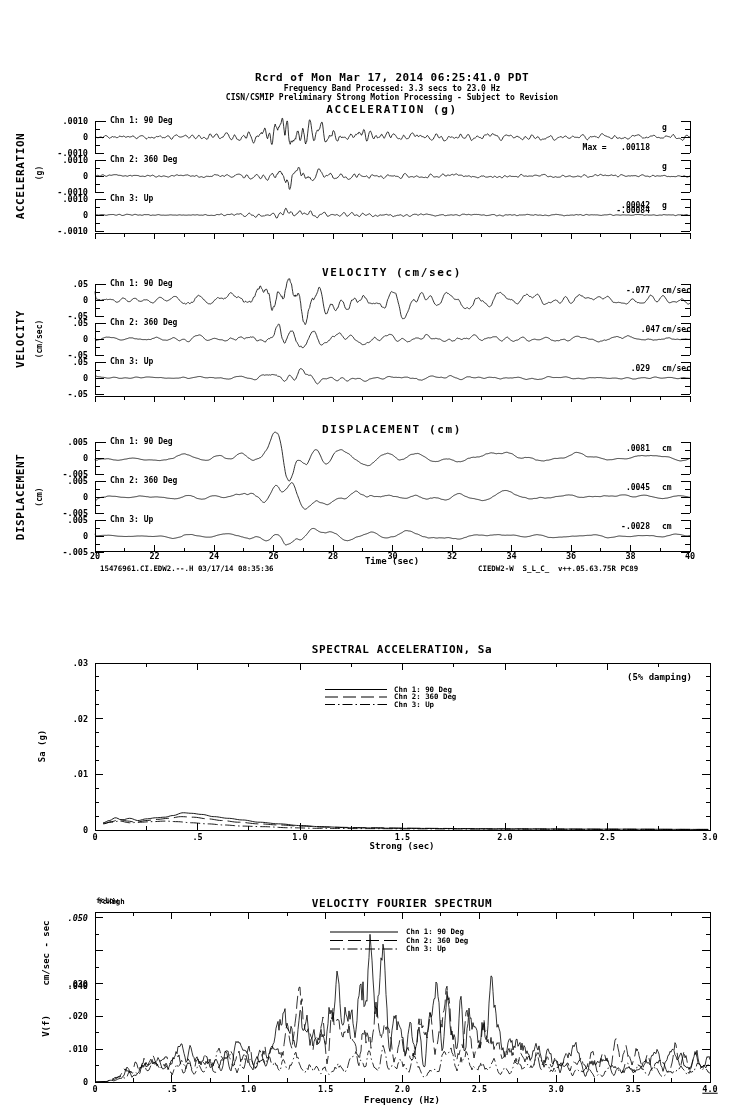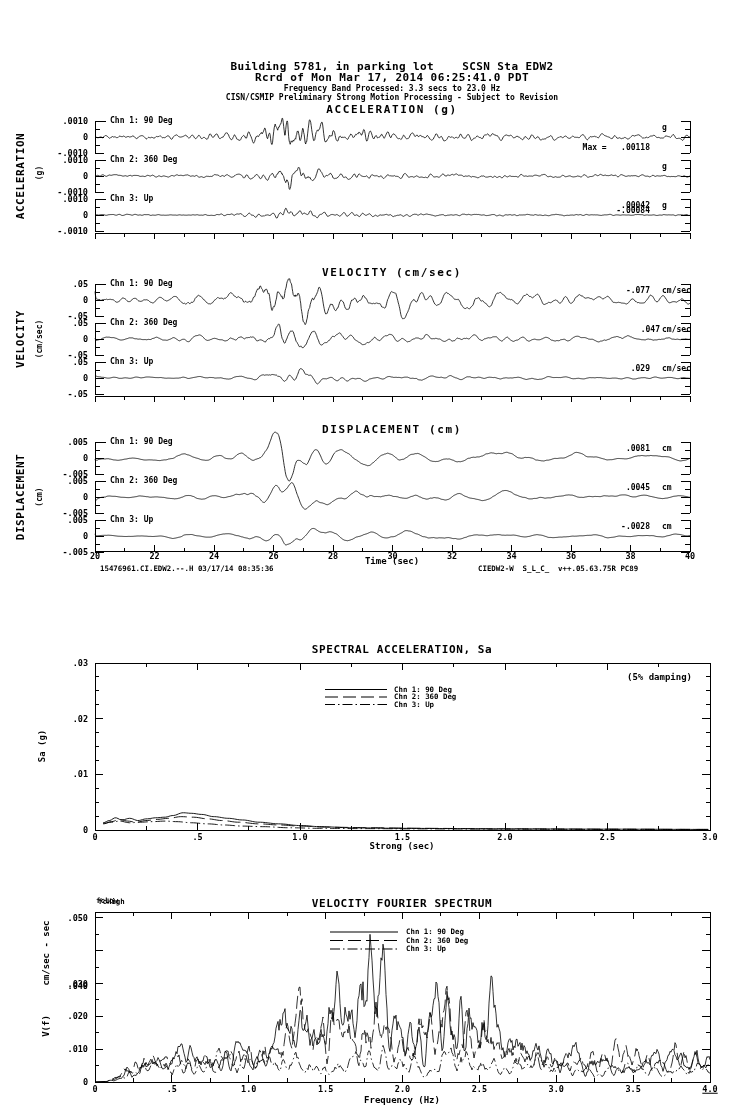--- a/index.html
+++ b/index.html
@@ -321,21 +321,20 @@
       <line x1="95" y1="917.9073359073359" x2="103" y2="917.9073359073359" stroke="#000" stroke-width="1" shape-rendering="crispEdges"></line>
       <line x1="710" y1="917.9073359073359" x2="702" y2="917.9073359073359" stroke="#000" stroke-width="1" shape-rendering="crispEdges"></line>
       <line x1="330" y1="932" x2="398" y2="932" stroke="#000" stroke-width="1.1"></line>
       <line x1="330" y1="940.5" x2="398" y2="940.5" stroke="#000" stroke-width="1.1" stroke-dasharray="13,5"></line>
       <line x1="330" y1="949" x2="398" y2="949" stroke="#000" stroke-width="1.1" stroke-dasharray="10,3,1.5,3"></line>
       <polyline points="95.0,1082.00 96.0,1082.00 97.0,1081.99 98.0,1081.95 99.0,1081.92 100.0,1081.85 101.0,1081.78 102.0,1081.67 103.0,1081.62 104.0,1081.56 105.0,1081.51 106.0,1081.47 107.0,1081.45 108.0,1081.04 109.0,1080.58 110.0,1080.28 111.0,1080.21 112.0,1080.29 113.0,1080.71 114.0,1080.88 115.0,1080.40 116.0,1080.04 117.0,1079.61 118.0,1078.78 119.0,1079.01 120.0,1078.14 121.0,1078.62 122.0,1077.81 123.0,1076.12 124.0,1075.52 125.0,1072.17 126.0,1069.06 127.0,1067.09 128.0,1068.28 129.0,1069.64 130.0,1072.81 131.0,1074.90 132.0,1077.31 133.0,1075.74 134.0,1075.46 135.0,1074.94 136.0,1075.67 137.0,1074.02 138.0,1073.00 139.0,1071.89 140.0,1067.07 141.0,1067.86 142.0,1065.00 143.0,1067.42 144.0,1066.10 145.0,1063.10 146.0,1066.84 147.0,1066.07 148.0,1066.06 149.0,1063.98 150.0,1064.29 151.0,1063.13 152.0,1059.36 153.0,1064.03 154.0,1061.78 155.0,1063.07 156.0,1061.51 157.0,1060.51 158.0,1057.56 159.0,1059.52 160.0,1062.01 161.0,1065.11 162.0,1068.25 163.0,1069.11 164.0,1068.45 165.0,1067.92 166.0,1067.33 167.0,1065.48 168.0,1069.63 169.0,1066.82 170.0,1064.41 171.0,1060.67 172.0,1060.25 173.0,1058.47 174.0,1057.21 175.0,1056.41 176.0,1051.60 177.0,1053.78 178.0,1046.52 179.0,1046.49 180.0,1046.51 181.0,1043.90 182.0,1044.08 183.0,1048.91 184.0,1053.33 185.0,1057.16 186.0,1062.33 187.0,1060.96 188.0,1055.97 189.0,1050.05 190.0,1045.40 191.0,1047.72 192.0,1052.17 193.0,1056.18 194.0,1057.61 195.0,1061.61 196.0,1058.07 197.0,1056.81 198.0,1059.64 199.0,1063.94 200.0,1061.24 201.0,1065.04 202.0,1060.89 203.0,1061.11 204.0,1056.56 205.0,1055.53 206.0,1056.61 207.0,1056.76 208.0,1062.10 209.0,1063.01 210.0,1067.35 211.0,1067.29 212.0,1066.32 213.0,1066.14 214.0,1062.40 215.0,1060.40 216.0,1059.07 217.0,1060.92 218.0,1063.65 219.0,1064.88 220.0,1069.25 221.0,1070.88 222.0,1069.14 223.0,1065.43 224.0,1058.18 225.0,1051.38 226.0,1051.79 227.0,1053.60 228.0,1060.44 229.0,1066.18 230.0,1069.53 231.0,1070.85 232.0,1065.74 233.0,1059.54 234.0,1051.82 235.0,1045.90 236.0,1041.35 237.0,1042.79 238.0,1041.29 239.0,1043.19 240.0,1042.67 241.0,1045.83 242.0,1047.91 243.0,1050.45 244.0,1049.86 245.0,1050.72 246.0,1050.84 247.0,1053.36 248.0,1054.01 249.0,1062.18 250.0,1065.58 251.0,1066.94 252.0,1068.36 253.0,1069.91 254.0,1064.99 255.0,1061.06 256.0,1058.79 257.0,1056.53 258.0,1058.69 259.0,1061.37 260.0,1061.70 261.0,1060.25 262.0,1060.52 263.0,1058.94 264.0,1060.51 265.0,1065.41 266.0,1066.23 267.0,1063.75 268.0,1059.68 269.0,1053.16 270.0,1053.36 271.0,1048.28 272.0,1049.20 273.0,1044.18 274.0,1042.57 275.0,1036.85 276.0,1028.29 277.0,1024.64 278.0,1021.41 279.0,1030.28 280.0,1019.41 281.0,1025.20 282.0,1024.62 283.0,1013.10 284.0,1012.37 285.0,1008.64 286.0,1024.96 287.0,1028.06 288.0,1029.06 289.0,1031.32 290.0,1033.52 291.0,1026.31 292.0,1028.87 293.0,1040.78 294.0,1040.21 295.0,1046.63 296.0,1047.44 297.0,1041.07 298.0,1029.46 299.0,1020.34 300.0,1010.30 301.0,1011.22 302.0,1027.62 303.0,1030.46 304.0,1029.91 305.0,1025.81 306.0,1021.51 307.0,1015.12 308.0,1025.79 309.0,1036.00 310.0,1045.40 311.0,1039.05 312.0,1038.08 313.0,1033.89 314.0,1029.47 315.0,1037.46 316.0,1039.34 317.0,1045.00 318.0,1037.86 319.0,1040.08 320.0,1033.36 321.0,1029.25 322.0,1036.99 323.0,1034.38 324.0,1038.64 325.0,1043.49 326.0,1044.39 327.0,1031.13 328.0,1023.64 329.0,1007.38 330.0,1013.93 331.0,1010.10 332.0,1013.65 333.0,1021.57 334.0,1011.30 335.0,1001.04 336.0,984.31 337.0,971.07 338.0,977.03 339.0,984.12 340.0,1003.62 341.0,1017.47 342.0,1024.28 343.0,1025.22 344.0,1022.19 345.0,1007.16 346.0,1014.10 347.0,1016.98 348.0,1021.40 349.0,1010.87 350.0,1019.28 351.0,1012.90 352.0,1009.75 353.0,1023.31 354.0,1029.39 355.0,1037.65 356.0,1029.75 357.0,1020.54 358.0,999.46 359.0,995.76 360.0,985.32 361.0,983.89 362.0,1000.20 363.0,981.77 364.0,1006.67 365.0,1005.21 366.0,1000.39 367.0,1001.31 368.0,970.03 369.0,957.48 370.0,934.34 371.0,947.36 372.0,960.15 373.0,979.02 374.0,993.98 375.0,1013.99 376.0,1002.09 377.0,1016.75 378.0,996.07 379.0,994.35 380.0,977.80 381.0,957.83 382.0,960.27 383.0,944.14 384.0,950.35 385.0,970.84 386.0,994.52 387.0,1008.93 388.0,1034.80 389.0,1047.46 390.0,1051.47 391.0,1040.58 392.0,1030.35 393.0,1023.85 394.0,1015.89 395.0,1018.56 396.0,1015.15 397.0,1030.02 398.0,1021.50 399.0,1024.80 400.0,1027.21 401.0,1029.14 402.0,1037.92 403.0,1037.35 404.0,1048.57 405.0,1055.62 406.0,1053.70 407.0,1045.92 408.0,1034.63 409.0,1028.40 410.0,1022.11 411.0,1023.13 412.0,1036.38 413.0,1042.55 414.0,1044.43 415.0,1049.54 416.0,1046.31 417.0,1042.75 418.0,1031.59 419.0,1027.04 420.0,1034.68 421.0,1041.00 422.0,1055.97 423.0,1064.62 424.0,1066.87 425.0,1066.29 426.0,1053.23 427.0,1037.03 428.0,1029.11 429.0,1018.49 430.0,1012.25 431.0,1017.21 432.0,1015.01 433.0,1005.39 434.0,998.83 435.0,998.47 436.0,982.03 437.0,983.62 438.0,996.47 439.0,1002.63 440.0,1021.53 441.0,1038.86 442.0,1050.73 443.0,1048.04 444.0,1036.52 445.0,1020.39 446.0,1007.61 447.0,991.20 448.0,1000.32 449.0,1007.33 450.0,1024.41 451.0,1034.95 452.0,1030.99 453.0,1039.74 454.0,1034.55 455.0,1037.53 456.0,1048.46 457.0,1048.29 458.0,1040.98 459.0,1018.87 460.0,1000.59 461.0,996.31 462.0,1009.67 463.0,1030.57 464.0,1050.45 465.0,1050.61 466.0,1047.15 467.0,1028.72 468.0,1023.46 469.0,1008.12 470.0,1018.25 471.0,1017.84 472.0,1029.37 473.0,1022.64 474.0,1027.16 475.0,1026.42 476.0,1027.99 477.0,1030.66 478.0,1042.67 479.0,1040.46 480.0,1048.23 481.0,1037.34 482.0,1022.45 483.0,1030.19 484.0,1022.55 485.0,1036.76 486.0,1039.60 487.0,1038.03 488.0,1025.52 489.0,1003.09 490.0,990.20 491.0,975.86 492.0,976.80 493.0,991.52 494.0,1007.44 495.0,1005.05 496.0,1013.84 497.0,1027.22 498.0,1024.46 499.0,1028.49 500.0,1031.84 501.0,1042.95 502.0,1050.13 503.0,1047.70 504.0,1054.38 505.0,1057.21 506.0,1053.20 507.0,1050.06 508.0,1042.76 509.0,1039.75 510.0,1038.61 511.0,1042.45 512.0,1040.44 513.0,1050.00 514.0,1045.93 515.0,1047.63 516.0,1039.62 517.0,1039.15 518.0,1046.31 519.0,1044.34 520.0,1042.46 521.0,1049.98 522.0,1043.16 523.0,1050.53 524.0,1045.59 525.0,1047.29 526.0,1053.60 527.0,1050.77 528.0,1054.01 529.0,1054.44 530.0,1059.41 531.0,1059.34 532.0,1056.83 533.0,1050.54 534.0,1051.15 535.0,1046.65 536.0,1043.37 537.0,1047.94 538.0,1050.08 539.0,1045.88 540.0,1052.88 541.0,1056.48 542.0,1061.29 543.0,1064.08 544.0,1060.15 545.0,1062.59 546.0,1055.12 547.0,1049.99 548.0,1048.72 549.0,1051.81 550.0,1054.03 551.0,1053.50 552.0,1062.84 553.0,1063.78 554.0,1061.17 555.0,1060.46 556.0,1059.84 557.0,1063.32 558.0,1065.84 559.0,1069.37 560.0,1072.84 561.0,1070.00 562.0,1065.10 563.0,1063.90 564.0,1058.44 565.0,1055.88 566.0,1053.53 567.0,1054.53 568.0,1057.88 569.0,1052.79 570.0,1054.36 571.0,1056.09 572.0,1049.24 573.0,1045.18 574.0,1046.76 575.0,1044.33 576.0,1042.32 577.0,1050.37 578.0,1052.96 579.0,1052.89 580.0,1060.07 581.0,1062.40 582.0,1065.07 583.0,1069.51 584.0,1073.07 585.0,1076.30 586.0,1075.94 587.0,1071.89 588.0,1071.41 589.0,1065.29 590.0,1061.35 591.0,1064.09 592.0,1060.80 593.0,1065.26 594.0,1061.33 595.0,1064.64 596.0,1064.68 597.0,1061.97 598.0,1061.30 599.0,1062.83 600.0,1061.28 601.0,1058.35 602.0,1061.53 603.0,1059.36 604.0,1060.91 605.0,1059.89 606.0,1060.27 607.0,1060.28 608.0,1060.32 609.0,1064.77 610.0,1066.15 611.0,1070.08 612.0,1073.09 613.0,1074.60 614.0,1075.58 615.0,1073.74 616.0,1070.34 617.0,1069.17 618.0,1067.75 619.0,1068.31 620.0,1069.46 621.0,1072.33 622.0,1072.93 623.0,1070.47 624.0,1072.78 625.0,1069.79 626.0,1068.02 627.0,1067.94 628.0,1067.94 629.0,1066.47 630.0,1068.61 631.0,1069.08 632.0,1068.87 633.0,1071.10 634.0,1069.47 635.0,1072.30 636.0,1069.99 637.0,1069.95 638.0,1069.81 639.0,1069.44 640.0,1068.92 641.0,1066.57 642.0,1066.75 643.0,1062.72 644.0,1061.65 645.0,1061.40 646.0,1059.55 647.0,1063.22 648.0,1062.45 649.0,1063.18 650.0,1064.82 651.0,1057.38 652.0,1055.08 653.0,1055.44 654.0,1052.24 655.0,1052.80 656.0,1053.65 657.0,1049.39 658.0,1051.45 659.0,1054.08 660.0,1060.35 661.0,1065.61 662.0,1067.32 663.0,1071.32 664.0,1067.82 665.0,1062.19 666.0,1061.44 667.0,1059.62 668.0,1055.43 669.0,1055.02 670.0,1051.29 671.0,1052.23 672.0,1049.55 673.0,1049.27 674.0,1050.56 675.0,1055.20 676.0,1056.15 677.0,1059.89 678.0,1059.27 679.0,1056.98 680.0,1054.84 681.0,1052.91 682.0,1056.17 683.0,1061.27 684.0,1065.78 685.0,1065.77 686.0,1067.18 687.0,1067.48 688.0,1067.00 689.0,1069.62 690.0,1067.43 691.0,1066.84 692.0,1063.14 693.0,1059.48 694.0,1056.64 695.0,1051.55 696.0,1054.60 697.0,1050.35 698.0,1058.08 699.0,1062.76 700.0,1064.38 701.0,1067.41 702.0,1066.18 703.0,1067.79 704.0,1065.06 705.0,1065.67 706.0,1060.59 707.0,1056.57 708.0,1057.54 709.0,1056.25 710.0,1059.76 " fill="none" stroke="#000" stroke-width="0.8"></polyline>
       <polyline points="95.0,1082.00 96.0,1082.00 97.0,1081.99 98.0,1081.96 99.0,1081.93 100.0,1081.90 101.0,1081.86 102.0,1081.84 103.0,1081.79 104.0,1081.77 105.0,1081.75 106.0,1081.68 107.0,1081.58 108.0,1081.16 109.0,1080.65 110.0,1079.91 111.0,1079.77 112.0,1078.93 113.0,1078.82 114.0,1078.45 115.0,1077.14 116.0,1077.81 117.0,1077.07 118.0,1077.16 119.0,1076.12 120.0,1076.34 121.0,1074.37 122.0,1072.90 123.0,1071.70 124.0,1068.79 125.0,1070.23 126.0,1068.90 127.0,1071.45 128.0,1070.35 129.0,1072.51 130.0,1072.09 131.0,1072.02 132.0,1070.72 133.0,1068.91 134.0,1066.69 135.0,1062.17 136.0,1062.22 137.0,1064.38 138.0,1068.38 139.0,1069.28 140.0,1071.00 141.0,1068.09 142.0,1063.48 143.0,1063.43 144.0,1058.28 145.0,1064.75 146.0,1062.35 147.0,1064.62 148.0,1065.01 149.0,1062.50 150.0,1060.98 151.0,1057.95 152.0,1056.69 153.0,1055.37 154.0,1057.65 155.0,1060.76 156.0,1062.52 157.0,1066.10 158.0,1063.49 159.0,1064.18 160.0,1060.64 161.0,1061.15 162.0,1059.90 163.0,1058.85 164.0,1059.28 165.0,1056.81 166.0,1057.14 167.0,1056.86 168.0,1061.47 169.0,1062.13 170.0,1064.51 171.0,1063.93 172.0,1063.78 173.0,1057.56 174.0,1059.06 175.0,1056.31 176.0,1054.70 177.0,1055.21 178.0,1056.84 179.0,1054.93 180.0,1061.40 181.0,1065.01 182.0,1069.55 183.0,1072.89 184.0,1072.94 185.0,1071.57 186.0,1065.54 187.0,1064.19 188.0,1058.80 189.0,1060.37 190.0,1061.87 191.0,1066.68 192.0,1069.39 193.0,1069.32 194.0,1068.73 195.0,1066.72 196.0,1061.12 197.0,1060.32 198.0,1058.96 199.0,1061.83 200.0,1061.95 201.0,1064.09 202.0,1064.22 203.0,1062.25 204.0,1062.96 205.0,1064.60 206.0,1061.31 207.0,1063.25 208.0,1059.80 209.0,1058.47 210.0,1060.59 211.0,1063.29 212.0,1066.41 213.0,1071.06 214.0,1072.07 215.0,1072.02 216.0,1072.49 217.0,1070.27 218.0,1069.59 219.0,1065.72 220.0,1065.16 221.0,1059.99 222.0,1059.94 223.0,1057.18 224.0,1055.73 225.0,1052.63 226.0,1050.70 227.0,1051.19 228.0,1050.97 229.0,1057.31 230.0,1058.39 231.0,1062.60 232.0,1064.00 233.0,1066.18 234.0,1064.30 235.0,1061.29 236.0,1059.28 237.0,1053.76 238.0,1054.06 239.0,1051.06 240.0,1056.61 241.0,1063.45 242.0,1066.66 243.0,1068.13 244.0,1068.36 245.0,1064.37 246.0,1058.87 247.0,1053.54 248.0,1048.95 249.0,1046.11 250.0,1053.03 251.0,1050.88 252.0,1061.12 253.0,1064.16 254.0,1068.96 255.0,1068.65 256.0,1066.69 257.0,1066.51 258.0,1060.78 259.0,1062.33 260.0,1061.42 261.0,1057.63 262.0,1056.58 263.0,1050.75 264.0,1054.43 265.0,1046.46 266.0,1054.69 267.0,1058.32 268.0,1055.55 269.0,1055.82 270.0,1049.96 271.0,1047.54 272.0,1046.00 273.0,1048.10 274.0,1048.38 275.0,1052.48 276.0,1049.01 277.0,1049.50 278.0,1048.55 279.0,1053.89 280.0,1052.50 281.0,1058.67 282.0,1052.31 283.0,1055.37 284.0,1044.62 285.0,1037.09 286.0,1029.40 287.0,1023.10 288.0,1026.64 289.0,1035.62 290.0,1041.89 291.0,1045.67 292.0,1048.90 293.0,1040.04 294.0,1033.64 295.0,1023.49 296.0,1015.84 297.0,1003.01 298.0,993.44 299.0,987.43 300.0,987.10 301.0,1004.69 302.0,998.69 303.0,1019.18 304.0,1021.76 305.0,1030.11 306.0,1030.92 307.0,1032.23 308.0,1028.68 309.0,1029.42 310.0,1033.54 311.0,1036.67 312.0,1038.10 313.0,1050.37 314.0,1041.74 315.0,1038.82 316.0,1037.54 317.0,1037.39 318.0,1043.69 319.0,1043.15 320.0,1040.73 321.0,1026.93 322.0,1023.04 323.0,1016.99 324.0,1028.72 325.0,1043.19 326.0,1055.00 327.0,1063.87 328.0,1057.60 329.0,1050.96 330.0,1033.05 331.0,1016.28 332.0,1019.22 333.0,1007.70 334.0,1024.88 335.0,1024.63 336.0,1023.89 337.0,1019.44 338.0,1019.59 339.0,1020.30 340.0,1030.46 341.0,1029.58 342.0,1035.35 343.0,1037.13 344.0,1031.86 345.0,1032.61 346.0,1029.70 347.0,1028.07 348.0,1033.02 349.0,1022.48 350.0,1034.80 351.0,1040.94 352.0,1038.65 353.0,1040.84 354.0,1041.89 355.0,1043.46 356.0,1046.54 357.0,1056.75 358.0,1063.13 359.0,1065.68 360.0,1054.40 361.0,1051.11 362.0,1034.01 363.0,1033.30 364.0,1034.48 365.0,1028.43 366.0,1043.09 367.0,1032.77 368.0,1035.41 369.0,1042.19 370.0,1037.07 371.0,1048.35 372.0,1040.37 373.0,1032.49 374.0,1027.60 375.0,1006.54 376.0,1008.41 377.0,1008.57 378.0,1019.66 379.0,1029.11 380.0,1033.64 381.0,1039.41 382.0,1034.52 383.0,1033.43 384.0,1025.67 385.0,1023.78 386.0,1029.63 387.0,1026.63 388.0,1027.76 389.0,1029.48 390.0,1038.02 391.0,1037.61 392.0,1048.53 393.0,1056.30 394.0,1062.18 395.0,1057.98 396.0,1057.59 397.0,1055.80 398.0,1047.85 399.0,1044.37 400.0,1038.39 401.0,1038.18 402.0,1038.00 403.0,1046.31 404.0,1052.62 405.0,1056.55 406.0,1051.15 407.0,1049.31 408.0,1047.37 409.0,1051.73 410.0,1057.95 411.0,1059.32 412.0,1060.16 413.0,1058.70 414.0,1049.12 415.0,1055.12 416.0,1042.94 417.0,1042.12 418.0,1026.87 419.0,1018.75 420.0,1024.95 421.0,1018.95 422.0,1027.99 423.0,1025.67 424.0,1032.93 425.0,1034.86 426.0,1032.22 427.0,1038.00 428.0,1030.58 429.0,1024.75 430.0,1013.04 431.0,1014.97 432.0,1025.69 433.0,1037.93 434.0,1046.89 435.0,1054.56 436.0,1047.43 437.0,1046.17 438.0,1039.75 439.0,1031.45 440.0,1034.78 441.0,1019.60 442.0,1027.18 443.0,1013.13 444.0,1010.41 445.0,1003.97 446.0,988.86 447.0,986.21 448.0,1000.12 449.0,997.70 450.0,1007.54 451.0,1028.42 452.0,1034.89 453.0,1037.02 454.0,1048.70 455.0,1054.46 456.0,1060.42 457.0,1059.14 458.0,1053.38 459.0,1054.86 460.0,1050.43 461.0,1049.17 462.0,1044.59 463.0,1048.03 464.0,1036.21 465.0,1023.98 466.0,1012.25 467.0,1010.19 468.0,1017.52 469.0,1015.68 470.0,1037.09 471.0,1038.81 472.0,1051.90 473.0,1051.18 474.0,1057.97 475.0,1053.24 476.0,1048.53 477.0,1048.74 478.0,1048.70 479.0,1044.72 480.0,1047.53 481.0,1044.17 482.0,1030.79 483.0,1026.20 484.0,1019.68 485.0,1031.70 486.0,1030.61 487.0,1042.00 488.0,1039.38 489.0,1045.62 490.0,1044.59 491.0,1037.42 492.0,1046.25 493.0,1041.50 494.0,1049.48 495.0,1044.98 496.0,1046.86 497.0,1042.70 498.0,1043.66 499.0,1042.48 500.0,1050.86 501.0,1054.58 502.0,1058.74 503.0,1057.58 504.0,1056.79 505.0,1050.74 506.0,1052.92 507.0,1055.01 508.0,1050.50 509.0,1048.38 510.0,1052.32 511.0,1047.05 512.0,1055.56 513.0,1052.48 514.0,1058.41 515.0,1062.09 516.0,1062.93 517.0,1063.70 518.0,1064.20 519.0,1060.17 520.0,1052.99 521.0,1053.35 522.0,1055.63 523.0,1057.11 524.0,1058.78 525.0,1061.88 526.0,1055.12 527.0,1059.55 528.0,1056.72 529.0,1056.07 530.0,1060.25 531.0,1061.35 532.0,1064.01 533.0,1065.00 534.0,1064.57 535.0,1059.67 536.0,1052.56 537.0,1054.05 538.0,1056.90 539.0,1062.20 540.0,1067.14 541.0,1069.41 542.0,1069.68 543.0,1066.68 544.0,1063.82 545.0,1062.35 546.0,1059.90 547.0,1056.61 548.0,1057.78 549.0,1062.86 550.0,1063.64 551.0,1066.47 552.0,1066.95 553.0,1064.77 554.0,1060.35 555.0,1057.48 556.0,1058.72 557.0,1059.48 558.0,1064.40 559.0,1065.01 560.0,1064.70 561.0,1066.27 562.0,1064.58 563.0,1062.57 564.0,1061.98 565.0,1063.01 566.0,1061.85 567.0,1064.78 568.0,1067.35 569.0,1069.87 570.0,1071.06 571.0,1067.86 572.0,1063.33 573.0,1062.41 574.0,1061.78 575.0,1062.80 576.0,1063.19 577.0,1064.69 578.0,1062.68 579.0,1060.50 580.0,1060.36 581.0,1057.30 582.0,1060.12 583.0,1063.59 584.0,1064.75 585.0,1065.13 586.0,1067.91 587.0,1067.02 588.0,1062.56 589.0,1061.71 590.0,1058.49 591.0,1052.46 592.0,1052.29 593.0,1051.30 594.0,1056.32 595.0,1062.76 596.0,1066.86 597.0,1071.89 598.0,1071.66 599.0,1070.34 600.0,1064.15 601.0,1058.42 602.0,1054.62 603.0,1052.62 604.0,1055.06 605.0,1055.28 606.0,1060.58 607.0,1057.95 608.0,1062.60 609.0,1065.13 610.0,1066.11 611.0,1067.26 612.0,1062.06 613.0,1053.34 614.0,1047.28 615.0,1040.06 616.0,1038.67 617.0,1041.96 618.0,1048.08 619.0,1052.51 620.0,1060.72 621.0,1061.82 622.0,1061.71 623.0,1054.76 624.0,1052.70 625.0,1048.57 626.0,1045.38 627.0,1050.34 628.0,1056.56 629.0,1053.39 630.0,1058.20 631.0,1061.04 632.0,1065.04 633.0,1061.76 634.0,1058.61 635.0,1054.96 636.0,1048.48 637.0,1051.11 638.0,1047.89 639.0,1055.67 640.0,1059.32 641.0,1063.79 642.0,1064.08 643.0,1067.92 644.0,1064.64 645.0,1063.83 646.0,1058.87 647.0,1054.98 648.0,1054.56 649.0,1058.20 650.0,1062.82 651.0,1067.17 652.0,1070.67 653.0,1069.61 654.0,1067.71 655.0,1063.58 656.0,1063.24 657.0,1061.89 658.0,1063.31 659.0,1060.31 660.0,1061.11 661.0,1058.94 662.0,1059.46 663.0,1063.19 664.0,1063.28 665.0,1066.68 666.0,1069.49 667.0,1071.98 668.0,1072.09 669.0,1072.01 670.0,1070.86 671.0,1066.71 672.0,1062.99 673.0,1057.41 674.0,1050.81 675.0,1042.66 676.0,1044.71 677.0,1051.91 678.0,1059.48 679.0,1062.79 680.0,1067.67 681.0,1064.89 682.0,1059.92 683.0,1056.27 684.0,1050.77 685.0,1057.74 686.0,1055.65 687.0,1060.90 688.0,1066.13 689.0,1066.86 690.0,1069.25 691.0,1068.49 692.0,1064.44 693.0,1060.06 694.0,1057.15 695.0,1053.42 696.0,1053.37 697.0,1057.27 698.0,1062.85 699.0,1065.44 700.0,1068.64 701.0,1067.90 702.0,1066.97 703.0,1065.80 704.0,1065.14 705.0,1067.16 706.0,1067.66 707.0,1065.54 708.0,1065.18 709.0,1062.75 710.0,1063.50 " fill="none" stroke="#000" stroke-width="0.8" stroke-dasharray="13,5"></polyline>
       <polyline points="95.0,1082.00 96.0,1081.99 97.0,1081.95 98.0,1081.90 99.0,1081.86 100.0,1081.80 101.0,1081.76 102.0,1081.69 103.0,1081.64 104.0,1081.57 105.0,1081.46 106.0,1081.33 107.0,1081.01 108.0,1080.74 109.0,1080.58 110.0,1080.07 111.0,1080.31 112.0,1079.79 113.0,1079.51 114.0,1079.32 115.0,1078.98 116.0,1078.44 117.0,1078.11 118.0,1076.92 119.0,1077.16 120.0,1076.87 121.0,1076.24 122.0,1076.79 123.0,1077.38 124.0,1077.98 125.0,1077.99 126.0,1077.92 127.0,1076.95 128.0,1074.03 129.0,1072.04 130.0,1071.20 131.0,1072.12 132.0,1073.05 133.0,1072.91 134.0,1072.22 135.0,1072.44 136.0,1072.40 137.0,1073.82 138.0,1074.32 139.0,1074.37 140.0,1072.92 141.0,1068.00 142.0,1065.90 143.0,1063.39 144.0,1066.98 145.0,1066.50 146.0,1069.20 147.0,1070.66 148.0,1070.59 149.0,1069.99 150.0,1067.68 151.0,1065.27 152.0,1065.31 153.0,1062.81 154.0,1060.97 155.0,1064.45 156.0,1063.01 157.0,1063.75 158.0,1065.79 159.0,1067.51 160.0,1066.03 161.0,1067.97 162.0,1066.96 163.0,1066.86 164.0,1064.27 165.0,1066.66 166.0,1063.16 167.0,1065.11 168.0,1068.28 169.0,1068.89 170.0,1072.10 171.0,1072.14 172.0,1074.99 173.0,1072.67 174.0,1069.37 175.0,1068.38 176.0,1065.92 177.0,1064.11 178.0,1066.54 179.0,1065.52 180.0,1064.54 181.0,1060.92 182.0,1060.62 183.0,1062.96 184.0,1065.04 185.0,1065.83 186.0,1068.77 187.0,1064.43 188.0,1062.58 189.0,1064.05 190.0,1062.45 191.0,1068.27 192.0,1071.15 193.0,1072.86 194.0,1074.32 195.0,1073.31 196.0,1071.34 197.0,1067.90 198.0,1065.63 199.0,1064.82 200.0,1066.81 201.0,1068.95 202.0,1070.94 203.0,1072.02 204.0,1071.77 205.0,1071.00 206.0,1068.24 207.0,1065.34 208.0,1062.32 209.0,1063.11 210.0,1059.05 211.0,1065.26 212.0,1061.97 213.0,1065.73 214.0,1063.17 215.0,1060.03 216.0,1057.24 217.0,1051.56 218.0,1050.30 219.0,1048.09 220.0,1051.27 221.0,1055.31 222.0,1058.58 223.0,1060.69 224.0,1059.04 225.0,1057.19 226.0,1058.83 227.0,1056.94 228.0,1056.30 229.0,1057.26 230.0,1054.70 231.0,1051.29 232.0,1053.64 233.0,1054.59 234.0,1061.57 235.0,1067.65 236.0,1069.74 237.0,1072.87 238.0,1070.13 239.0,1066.62 240.0,1066.06 241.0,1059.48 242.0,1060.05 243.0,1056.11 244.0,1054.59 245.0,1059.71 246.0,1055.38 247.0,1059.29 248.0,1062.72 249.0,1059.42 250.0,1059.81 251.0,1058.41 252.0,1060.16 253.0,1064.03 254.0,1066.70 255.0,1067.61 256.0,1068.06 257.0,1062.20 258.0,1056.55 259.0,1052.65 260.0,1048.86 261.0,1054.37 262.0,1054.25 263.0,1059.98 264.0,1062.49 265.0,1063.97 266.0,1062.41 267.0,1060.05 268.0,1060.98 269.0,1056.52 270.0,1057.78 271.0,1062.41 272.0,1062.01 273.0,1064.35 274.0,1063.99 275.0,1061.89 276.0,1065.32 277.0,1064.96 278.0,1068.68 279.0,1070.14 280.0,1071.15 281.0,1067.35 282.0,1061.70 283.0,1059.55 284.0,1060.28 285.0,1063.34 286.0,1066.94 287.0,1068.84 288.0,1069.25 289.0,1069.36 290.0,1064.80 291.0,1065.62 292.0,1063.37 293.0,1059.80 294.0,1057.53 295.0,1052.99 296.0,1052.35 297.0,1058.05 298.0,1055.88 299.0,1062.93 300.0,1065.09 301.0,1067.85 302.0,1069.46 303.0,1070.17 304.0,1071.18 305.0,1072.74 306.0,1070.36 307.0,1068.32 308.0,1069.65 309.0,1064.74 310.0,1065.18 311.0,1067.79 312.0,1067.54 313.0,1071.44 314.0,1069.54 315.0,1068.70 316.0,1066.47 317.0,1066.65 318.0,1068.42 319.0,1070.80 320.0,1073.26 321.0,1073.91 322.0,1071.33 323.0,1068.01 324.0,1068.16 325.0,1066.80 326.0,1070.57 327.0,1071.75 328.0,1072.65 329.0,1074.54 330.0,1073.41 331.0,1073.19 332.0,1071.26 333.0,1071.49 334.0,1070.50 335.0,1067.03 336.0,1068.67 337.0,1067.77 338.0,1063.59 339.0,1067.34 340.0,1065.62 341.0,1066.60 342.0,1068.65 343.0,1069.23 344.0,1072.56 345.0,1071.38 346.0,1071.10 347.0,1069.38 348.0,1065.48 349.0,1061.45 350.0,1058.55 351.0,1058.39 352.0,1056.82 353.0,1056.65 354.0,1054.40 355.0,1054.16 356.0,1051.33 357.0,1054.69 358.0,1055.02 359.0,1057.57 360.0,1060.58 361.0,1060.02 362.0,1062.13 363.0,1063.33 364.0,1066.79 365.0,1066.73 366.0,1066.16 367.0,1058.98 368.0,1052.52 369.0,1050.63 370.0,1052.05 371.0,1057.82 372.0,1061.51 373.0,1063.93 374.0,1067.30 375.0,1067.65 376.0,1069.06 377.0,1069.37 378.0,1070.92 379.0,1067.71 380.0,1064.44 381.0,1056.91 382.0,1051.04 383.0,1045.41 384.0,1048.35 385.0,1052.64 386.0,1056.77 387.0,1064.76 388.0,1068.55 389.0,1069.28 390.0,1068.81 391.0,1068.23 392.0,1065.24 393.0,1065.52 394.0,1066.25 395.0,1066.90 396.0,1068.25 397.0,1068.61 398.0,1063.29 399.0,1062.60 400.0,1059.35 401.0,1062.33 402.0,1061.52 403.0,1066.77 404.0,1064.03 405.0,1066.88 406.0,1067.88 407.0,1069.81 408.0,1070.19 409.0,1072.27 410.0,1069.05 411.0,1064.38 412.0,1058.61 413.0,1053.30 414.0,1056.71 415.0,1056.51 416.0,1060.15 417.0,1062.46 418.0,1067.44 419.0,1066.50 420.0,1069.65 421.0,1072.04 422.0,1074.83 423.0,1076.54 424.0,1076.75 425.0,1077.55 426.0,1076.28 427.0,1075.28 428.0,1072.71 429.0,1072.19 430.0,1070.00 431.0,1071.22 432.0,1070.55 433.0,1070.85 434.0,1069.67 435.0,1069.20 436.0,1071.59 437.0,1071.85 438.0,1071.21 439.0,1071.62 440.0,1067.05 441.0,1062.16 442.0,1055.18 443.0,1053.56 444.0,1051.51 445.0,1052.04 446.0,1054.81 447.0,1054.40 448.0,1053.85 449.0,1052.01 450.0,1050.31 451.0,1047.93 452.0,1052.72 453.0,1054.41 454.0,1059.86 455.0,1065.89 456.0,1067.80 457.0,1070.94 458.0,1066.86 459.0,1063.34 460.0,1063.05 461.0,1057.39 462.0,1062.88 463.0,1059.37 464.0,1059.03 465.0,1057.52 466.0,1051.37 467.0,1053.02 468.0,1056.06 469.0,1061.71 470.0,1065.66 471.0,1067.00 472.0,1069.89 473.0,1065.71 474.0,1067.14 475.0,1068.02 476.0,1068.86 477.0,1069.08 478.0,1070.09 479.0,1066.11 480.0,1066.13 481.0,1062.21 482.0,1066.43 483.0,1064.02 484.0,1066.06 485.0,1069.35 486.0,1068.01 487.0,1069.34 488.0,1069.72 489.0,1067.75 490.0,1067.81 491.0,1064.33 492.0,1062.75 493.0,1060.52 494.0,1058.31 495.0,1061.09 496.0,1065.43 497.0,1067.71 498.0,1071.48 499.0,1073.20 500.0,1074.41 501.0,1074.05 502.0,1071.72 503.0,1071.66 504.0,1068.30 505.0,1067.39 506.0,1067.74 507.0,1070.13 508.0,1070.99 509.0,1073.56 510.0,1073.69 511.0,1072.55 512.0,1069.30 513.0,1067.44 514.0,1062.34 515.0,1061.72 516.0,1058.39 517.0,1062.16 518.0,1059.57 519.0,1061.08 520.0,1064.87 521.0,1065.31 522.0,1069.25 523.0,1068.22 524.0,1068.00 525.0,1066.95 526.0,1065.90 527.0,1064.74 528.0,1064.46 529.0,1065.50 530.0,1067.55 531.0,1065.57 532.0,1067.81 533.0,1066.44 534.0,1065.13 535.0,1060.39 536.0,1055.86 537.0,1054.12 538.0,1052.51 539.0,1054.16 540.0,1057.51 541.0,1057.93 542.0,1064.73 543.0,1064.03 544.0,1067.22 545.0,1064.57 546.0,1064.38 547.0,1064.94 548.0,1067.07 549.0,1067.12 550.0,1071.70 551.0,1069.82 552.0,1071.11 553.0,1071.33 554.0,1068.10 555.0,1072.07 556.0,1068.65 557.0,1067.18 558.0,1067.66 559.0,1064.80 560.0,1064.90 561.0,1062.74 562.0,1066.49 563.0,1063.28 564.0,1066.85 565.0,1065.69 566.0,1065.11 567.0,1063.21 568.0,1063.05 569.0,1066.22 570.0,1069.09 571.0,1072.40 572.0,1075.44 573.0,1075.44 574.0,1072.63 575.0,1070.88 576.0,1069.35 577.0,1068.89 578.0,1070.11 579.0,1070.99 580.0,1072.37 581.0,1071.62 582.0,1070.90 583.0,1072.18 584.0,1070.15 585.0,1069.28 586.0,1067.95 587.0,1069.39 588.0,1065.78 589.0,1068.85 590.0,1069.80 591.0,1071.50 592.0,1073.17 593.0,1074.15 594.0,1076.70 595.0,1077.27 596.0,1076.95 597.0,1075.94 598.0,1074.73 599.0,1073.52 600.0,1074.19 601.0,1075.50 602.0,1076.47 603.0,1075.96 604.0,1074.39 605.0,1071.32 606.0,1071.33 607.0,1068.74 608.0,1068.14 609.0,1068.12 610.0,1066.00 611.0,1066.53 612.0,1065.45 613.0,1066.25 614.0,1067.93 615.0,1066.27 616.0,1068.26 617.0,1067.90 618.0,1068.16 619.0,1071.16 620.0,1071.41 621.0,1072.80 622.0,1072.60 623.0,1070.45 624.0,1068.18 625.0,1063.93 626.0,1063.16 627.0,1062.85 628.0,1063.25 629.0,1067.39 630.0,1068.56 631.0,1069.59 632.0,1070.63 633.0,1072.69 634.0,1072.07 635.0,1070.98 636.0,1070.36 637.0,1066.97 638.0,1064.23 639.0,1066.10 640.0,1065.51 641.0,1066.96 642.0,1069.35 643.0,1068.73 644.0,1071.35 645.0,1071.63 646.0,1074.40 647.0,1074.93 648.0,1075.42 649.0,1074.68 650.0,1071.58 651.0,1069.29 652.0,1069.06 653.0,1067.12 654.0,1066.03 655.0,1068.24 656.0,1066.78 657.0,1068.85 658.0,1070.57 659.0,1072.83 660.0,1074.30 661.0,1075.82 662.0,1076.55 663.0,1076.93 664.0,1076.01 665.0,1075.34 666.0,1073.11 667.0,1072.27 668.0,1071.14 669.0,1071.34 670.0,1072.10 671.0,1071.30 672.0,1073.27 673.0,1072.32 674.0,1071.61 675.0,1072.58 676.0,1071.77 677.0,1069.32 678.0,1068.45 679.0,1069.16 680.0,1067.49 681.0,1065.78 682.0,1067.83 683.0,1068.77 684.0,1070.24 685.0,1070.96 686.0,1072.98 687.0,1074.48 688.0,1072.00 689.0,1073.49 690.0,1070.58 691.0,1072.61 692.0,1071.35 693.0,1071.82 694.0,1072.09 695.0,1068.19 696.0,1067.84 697.0,1063.50 698.0,1063.37 699.0,1064.16 700.0,1064.79 701.0,1066.62 702.0,1070.17 703.0,1068.71 704.0,1068.92 705.0,1069.78 706.0,1068.98 707.0,1069.86 708.0,1072.08 709.0,1072.20 710.0,1073.63 " fill="none" stroke="#000" stroke-width="0.8" stroke-dasharray="10,3,1.5,3"></polyline>
     </svg>
 
-  <div class="lbl s11" style="left:392px;top:66px">Building 5781, in parking lot    SCSN Sta EDW2</div>
   <div class="lbl s11" style="left:392px;top:77px">Rcrd of Mon Mar 17, 2014 06:25:41.0 PDT</div>
   <div class="lbl s8" style="left:392px;top:89px">Frequency Band Processed: 3.3 secs to 23.0 Hz</div>
   <div class="lbl s8" style="left:392px;top:98px">CISN/CSMIP Preliminary Strong Motion Processing - Subject to Revision</div>
 
   <div class="lbl s12w" style="left:392px;top:109px">ACCELERATION (g)</div>
   <div class="lbl s12w" style="left:392px;top:272px">VELOCITY (cm/sec)</div>
   <div class="lbl s12w" style="left:392px;top:429px">DISPLACEMENT (cm)</div>
 
   <div class="lbl vert s11t" style="left:20px;top:176px">ACCELERATION</div>
   <div class="lbl vert s8" style="left:40px;top:173px">(g)</div>
@@ -445,17 +444,17 @@
     <div class="lbl s85" style="left: 402.5px; top: 1089px;">2.0</div>
     <div class="lbl s85" style="left: 479.375px; top: 1089px;">2.5</div>
     <div class="lbl s85" style="left: 556.25px; top: 1089px;">3.0</div>
     <div class="lbl s85" style="left: 633.125px; top: 1089px;">3.5</div>
     <div class="lbl s85" style="left: 710px; top: 1089px; text-decoration: underline;">4.0</div>
     <div class="lbl right s85" style="left: 88px; top: 1082px;">0</div>
     <div class="lbl right s85" style="left: 88px; top: 1049.18px;">.010</div>
     <div class="lbl right s85" style="left: 88px; top: 1016.36px;">.020</div>
     <div class="lbl right s85" style="left: 88px; top: 983.544px;">.030</div>
     <div class="lbl right s85" style="left: 88px; top: 950.726px; margin-top: 35px;">.040</div>
-    <div class="lbl right s85" style="left: 88px; top: 917.907px;">.050</div>
+    <div class="lbl right s85" style="left: 88px; top: 917.907px; font-style: italic;">.050</div>
     <div class="lbl left s7" style="left: 406px; top: 932px;">Chn 1: 90 Deg</div>
     <div class="lbl left s7" style="left: 406px; top: 940.5px;">Chn 2: 360 Deg</div>
     <div class="lbl left s7" style="left: 406px; top: 949px;">Chn 3: Up</div>
   </div>
 
 </body></html>

